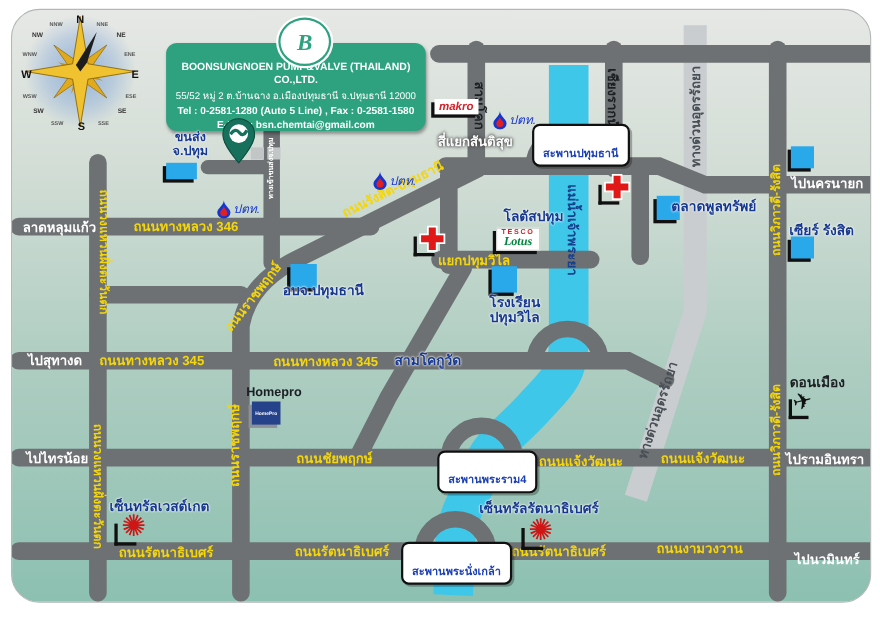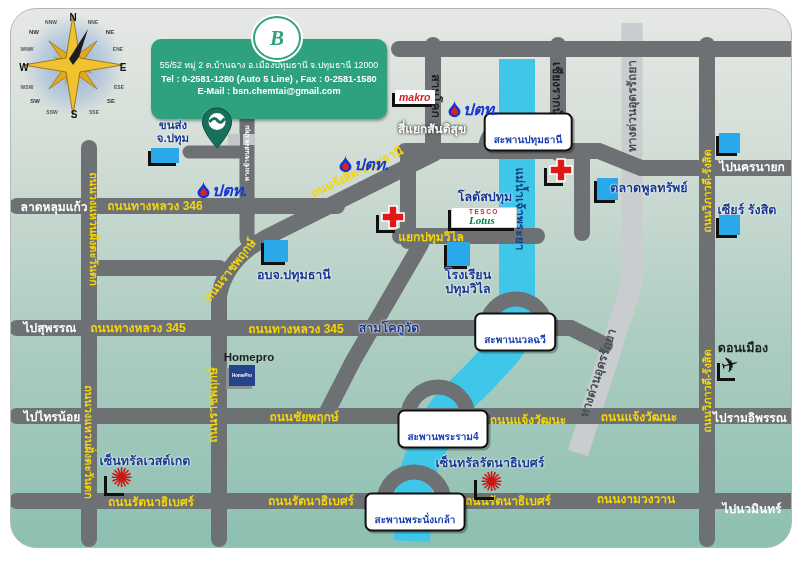--- a/index.html
+++ b/index.html
@@ -16,22 +16,22 @@
   .ex{color:#474f55}
   .lbl2{position:absolute;transform:translate(-50%,0);text-align:center;line-height:1.12;font-weight:bold;
         color:#17388f;font-size:12.5px;white-space:nowrap;text-shadow:0 0 2px #fff,0 0 2px #fff}
   .bbox{position:absolute;transform:translate(-50%,-50%);background:#fff;border:2px solid #101010;border-radius:7px;
         padding:17px 8px 3px;color:#1b3fb4;font-weight:bold;font-size:10px;white-space:nowrap;
         box-shadow:2px 2px 0 rgba(0,0,0,.28)}
   .bsq{position:absolute;background:#2aa9ea;box-shadow:-3px 3px 0 #101010}
   .gsq{position:absolute;background:#c2c6c7}
   .ico{position:absolute}
   .ptt{position:absolute;display:flex;align-items:center;gap:2px;transform:translate(0,-50%)}
-  .ptt span{color:#1535d0;font-weight:bold;font-style:italic;font-size:16px}
-  .tesco{position:absolute;background:#fff;border:1px solid #cfd3d0;padding:1px 17px;box-shadow:-3px 3px 0 #101010}
+  .ptt span{color:#1535d0;font-weight:normal;font-style:italic;font-size:11px}
+  .tesco{position:absolute;background:#fff;border:1px solid #cfd3d0;padding:1px 4px;text-align:center;box-shadow:-3px 3px 0 #101010}
   .tesco .t1{color:#d2232a;font-size:6.5px;font-weight:bold;letter-spacing:1.5px;line-height:1}
   .tesco .t2{color:#00843d;font-size:11px;font-weight:bold;font-style:italic;font-family:"Liberation Serif",serif;line-height:1;margin-top:-1px}
   .makro{position:absolute;background:#fff;padding:1px 4px;color:#d2232a;font-weight:bold;font-style:italic;font-size:10.5px;
          box-shadow:-3px 3px 0 #101010}
   .hp{position:absolute;background:#26428b;width:26px;height:21px;box-shadow:-3px 3px 0 #8b9196;display:flex;
       align-items:center;justify-content:center}
   .hp span{color:#fff;font-size:4.5px;font-weight:bold}
   .gear{position:absolute;color:#d01515;font-size:27px;line-height:1;width:27px;height:27px;text-align:center}
   .lbr{position:absolute;border-left:3px solid #101010;border-bottom:3px solid #101010;width:62%;height:62%;left:-4px;bottom:-4px}
   .plane{position:absolute;color:#111;font-size:21px;transform:rotate(-14deg)}
@@ -115,73 +115,73 @@
           <text x="34" y="104">SSW</text>
           <text x="9" y="79">WSW</text>
           <text x="9" y="41">WNW</text>
           <text x="33" y="14">NNW</text>
         </g>
       </g>
     </svg>
   </div>
 
   <div class="hdr">
+    <div class="l1">BOONSUNGNOEN PUMP&amp;VALVE (THAILAND) CO.,LTD.</div>
     <div class="l2">55/52 หมู่ 2 ต.บ้านฉาง อ.เมืองปทุมธานี จ.ปทุมธานี 12000</div>
     <div class="l3">Tel : 0-2581-1280 (Auto 5 Line) , Fax : 0-2581-1580</div>
     <div class="l4">E-Mail : bsn.chemtai@gmail.com</div>
   </div>
   <div class="logo">
         <span>B</span>
       </div>
 
   <svg class="ico" style="left:201px;top:106px" width="30" height="42">
     <path d="M15 1C6.7 1 0.5 7.5 0.5 15.5 c0 9.5 14.5 25.5 14.5 25.5 s14.5-16 14.5-25.5 C29.5 7.5 23.3 1 15 1z" fill="#17705c" stroke="#0c4a3b" stroke-width="1"></path>
     <circle cx="15" cy="14.5" r="8.5" fill="#fff"></circle>
     <path d="M7.5 15 q4.5 -6 8 -1.5 q3.5 4.5 7 -2" fill="none" stroke="#17705c" stroke-width="3"></path>
   </svg>
   <div class="gsq" style="left:227px;top:133px;width:12px;height:11px"></div>
   <div class="gsq" style="left:242px;top:133px;width:12px;height:11px"></div>
 
-  <div class="lbl y" style="left:154px;top:205px">ถนนทางหลวง 346</div>
+  <div class="lbl y" style="left:168px;top:205px">ถนนทางหลวง 346</div>
   <div class="lbl y" style="left:137px;top:327px">ถนนทางหลวง 345</div>
   <div class="lbl y" style="left:295px;top:328px">ถนนทางหลวง 345</div>
   <div class="lbl y" style="left:430px;top:236px">แยกปทุมวิไล</div>
   <div class="lbl y" style="left:303px;top:416px">ถนนชัยพฤกษ์</div>
   <div class="lbl y" style="left:527px;top:419px">ถนนแจ้งวัฒนะ</div>
   <div class="lbl y" style="left:638px;top:416px">ถนนแจ้งวัฒนะ</div>
   <div class="lbl y" style="left:150px;top:501px">ถนนรัตนาธิเบศร์</div>
   <div class="lbl y" style="left:310px;top:500px">ถนนรัตนาธิเบศร์</div>
   <div class="lbl y" style="left:507px;top:500px">ถนนรัตนาธิเบศร์</div>
   <div class="lbl y" style="left:635px;top:498px">ถนนงามวงวาน</div>
   <div class="lbl y" style="left:92px;top:228px;font-size:11px;transform:translate(-50%,-50%) rotate(90deg)">ถนนวงแหวนฝั่งตะวันตก</div>
   <div class="lbl y" style="left:87px;top:441px;font-size:11px;transform:translate(-50%,-50%) rotate(90deg)">ถนนวงแหวนฝั่งตะวันตก</div>
   <div class="lbl y" style="left:229px;top:269px;transform:translate(-50%,-50%) rotate(-52deg)">ถนนราชพฤกษ์</div>
   <div class="lbl y" style="left:212px;top:404px;transform:translate(-50%,-50%) rotate(-90deg)">ถนนราชพฤกษ์</div>
   <div class="lbl y" style="left:356px;top:171px;transform:translate(-50%,-50%) rotate(-26deg)">ถนนรังสิต-ปทุมธานี</div>
   <div class="lbl y" style="left:706px;top:190px;font-size:11px;transform:translate(-50%,-50%) rotate(-90deg)">ถนนวิภาวดี-รังสิต</div>
   <div class="lbl y" style="left:706px;top:390px;font-size:11px;transform:translate(-50%,-50%) rotate(-90deg)">ถนนวิภาวดี-รังสิต</div>
 
   <div class="lbl w" style="left:53px;top:206px">ลาดหลุมแก้ว</div>
-  <div class="lbl w" style="left:49px;top:327px">ไปสุพรรณ</div>
+  <div class="lbl w" style="left:49px;top:327px">ไปสุทางด</div>
   <div class="lbl w" style="left:51px;top:416px">ไปไทรน้อย</div>
   <div class="lbl w" style="left:751px;top:166px">ไปนครนายก</div>
-  <div class="lbl w" style="left:749px;top:417px">ไปรามอิพรรณ</div>
+  <div class="lbl w" style="left:749px;top:417px">ไปรามอินทรา</div>
   <div class="lbl w" style="left:751px;top:508px">ไปนวมินทร์</div>
   <div class="lbl w" style="left:431px;top:128px;text-shadow:0 0 3px #444,0 0 3px #444">สี่แยกสันติสุข</div>
   <div class="lbl w" style="left:246px;top:152px;font-size:6.5px;transform:translate(-50%,-50%) rotate(-90deg)">ทางเข้าขนส่งจ.ปทุม</div>
 
   <div class="lbl k" style="left:435px;top:95px;transform:translate(-50%,-50%) rotate(90deg)">สามโคก</div>
   <div class="lbl k" style="left:556px;top:95px;transform:translate(-50%,-50%) rotate(90deg)">เชียงรากน้อย</div>
   <div class="lbl ex" style="left:631px;top:105px;transform:translate(-50%,-50%) rotate(-90deg)">ทางด่วนอุดรรัถยา</div>
   <div class="lbl ex" style="left:597px;top:372px;transform:translate(-50%,-50%) rotate(-72deg)">ทางด่วนอุดรรัถยา</div>
 
   <div class="lbl" style="left:519px;top:208px;color:#14408c;transform:translate(-50%,-50%) rotate(90deg)">แม่น้ำเจ้าพระยา</div>
 
   <div class="bbox" style="left:527px;top:131px">สะพานปทุมธานี</div>
-  <div class="bbox" style="left:514px;top:331px">สะพานนวลฉวี</div>
   <div class="bbox" style="left:442px;top:428px">สะพานพระราม4</div>
   <div class="bbox" style="left:414px;top:511px">สะพานพระนั่งเกล้า</div>
 
   <div class="lbl2" style="left:172px;top:118px;font-size:11.5px">
     <div>ขนส่ง</div>
     <div>จ.ปทุม</div>
   </div>
   <div class="bsq" style="left:150px;top:147px;width:28px;height:15px"></div>
 
   <div class="ico" style="left:379px;top:203px;width:26px;height:25px">
@@ -191,21 +191,21 @@
         </svg>
   </div>
 
   <div class="lbl n" style="left:484px;top:196px">โลตัสปทุม</div>
   <div class="tesco" style="left:450px;top:206px">
     <div class="t1">TESCO</div>
     <div class="t2">Lotus</div>
   </div>
 
   <div class="bsq" style="left:263px;top:239px;width:24px;height:22px"></div>
-  <div class="lbl n" style="left:293px;top:274px">อบจ.ปทุมธานี</div>
+  <div class="lbl n" style="left:293px;top:263px">อบจ.ปทุมธานี</div>
 
   <div class="bsq" style="left:446px;top:241px;width:23px;height:24px"></div>
   <div class="lbl2" style="left:467px;top:267px">
     <div>โรงเรียน</div>
     <div>ปทุมวิไล</div>
   </div>
 
   <div class="ico" style="left:547px;top:156px;width:26px;height:25px">
     <div class="lbr"></div>
     <svg width="26" height="25">

